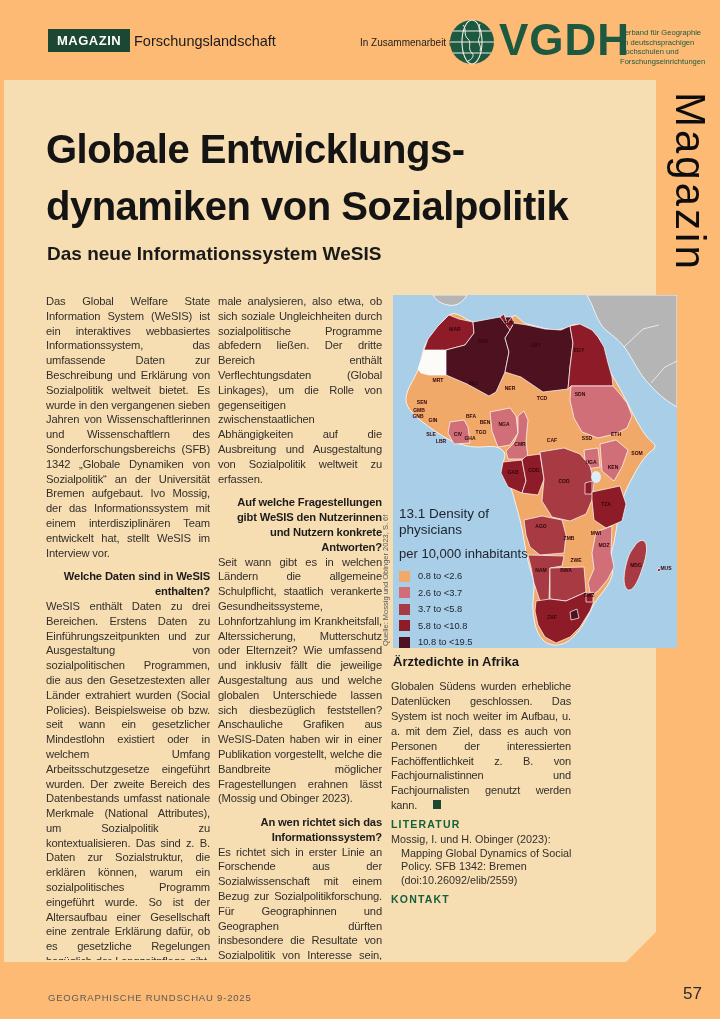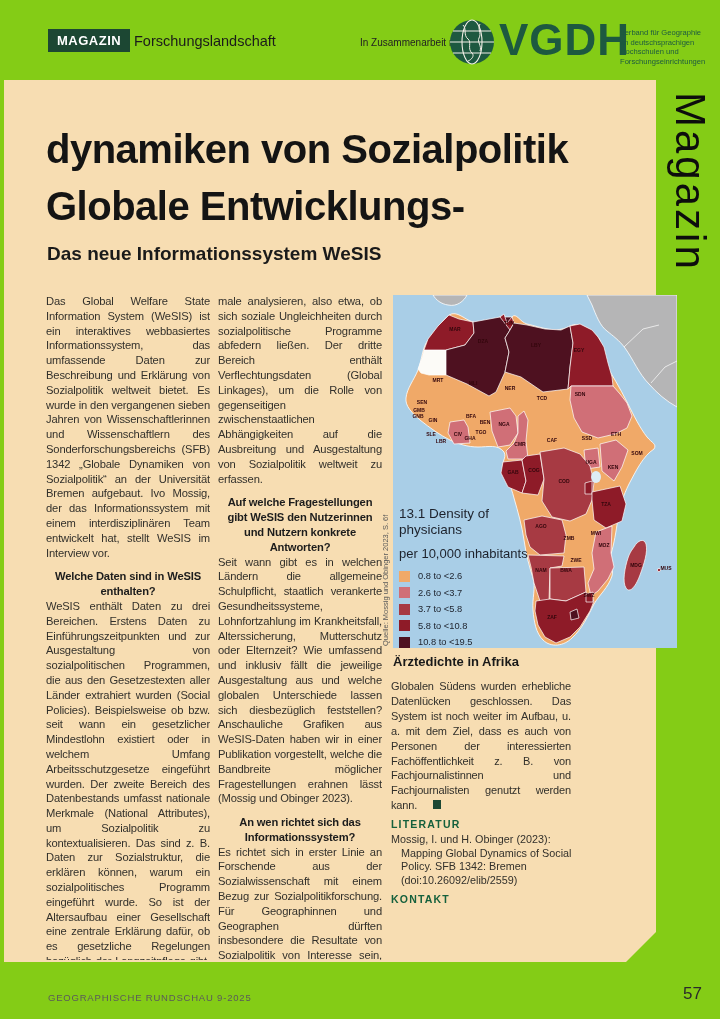--- a/index.html
+++ b/index.html
@@ -1,17 +1,17 @@
 <!DOCTYPE html>
 <html><head>
 <meta charset="utf-8">
 <style>
   * { margin:0; padding:0; box-sizing:border-box; }
   body { background:#e8e8e8; font-family:"Liberation Sans", sans-serif; }
-  #page { position:relative; width:720px; height:1019px; background:#84cc16; overflow:hidden; margin:0 auto; }
+  #page { position:relative; width:720px; height:1019px; background:#fdba74; overflow:hidden; margin:0 auto; }
 
   
   .badge { position:absolute; left:48px; top:29px; background:#1c4733; color:#fff;
            font-size:13px; font-weight:bold; padding:4px 9px; letter-spacing:.5px; }
   .section-label { position:absolute; left:134px; top:33px; font-size:14.5px; color:#1b1b1b; }
   .coop { position:absolute; left:360px; top:37px; font-size:10px; color:#222; }
   .globe { position:absolute; left:449px; top:19px; }
   .vgdh { position:absolute; left:499px; top:15px; font-size:44px; font-weight:bold;
           color:#1d5940; letter-spacing:1px; }
   .logosub { position:absolute; left:620px; top:28px; font-size:7.6px; line-height:9.6px;
@@ -26,21 +26,21 @@
 
   .author { position:absolute; left:48px; top:100px; font-size:15px; color:#1d1d1d; }
   .title  { position:absolute; left:46px; top:121px; font-size:40px; line-height:57px;
             font-weight:bold; color:#141414; letter-spacing:-.5px; }
   .subtitle { position:absolute; left:47px; top:243px; font-size:19px; font-weight:bold; color:#1a1a1a; }
 
   
   .col { position:absolute; top:294px; font-size:11.2px; line-height:14.8px;
          letter-spacing:-.15px; color:#32302b; }
   .col p { text-align:justify; }
-  .col p.h { font-weight:bold; text-align:center; margin-top:9px; color:#1c1c1c; }
+  .col p.h { font-weight:bold; text-align:right; margin-top:9px; color:#1c1c1c; }
   #col1 { left:46px; width:164px; height:666px; overflow:hidden; }
   #col2 { left:218px; width:164px; height:666px; overflow:hidden; }
 
   
   .map { position:absolute; left:393px; top:295px; width:284px; height:353px; background:#a9cee7; }
   .map svg { display:block; }
   .legend { position:absolute; left:399px; top:506px; width:132px; color:#1d222c; }
   .legend .ltitle { font-size:13.5px; font-weight:normal; line-height:16px; }
   .legend .lsub { margin-top:8px; font-size:13px; }
   .legend .rows { margin-top:7px; }
@@ -95,22 +95,22 @@
   <div class="logosub">Verband für Geographie
 an deutschsprachigen
 Hochschulen und
 Forschungseinrichtungen</div>
 
   <div class="tanbox"></div>
 
   <div class="maglabel">Magazin</div>
 
   <div class="title">
+    <div>Globale Entwicklungs-</div>
     <div>dynamiken von Sozialpolitik</div>
-    <div>Globale Entwicklungs-</div>
   </div>
   <div class="subtitle">Das neue Informationssystem WeSIS</div>
 
   <div class="col" id="col1">
       <p>Das Global Welfare State Information System (WeSIS) ist ein interaktives webbasiertes Informationssystem, das umfassende Daten zur Beschreibung und Erklärung von Sozialpolitik weltweit bietet. Es wurde in den vergangenen sieben Jahren von Wissenschaftlerinnen und Wissenschaftlern des Sonderforschungsbereichs (SFB) 1342 „Globale Dynamiken von Sozialpolitik“ an der Universität Bremen aufgebaut. Ivo Mossig, der das Informationssystem mit einem interdisziplinären Team entwickelt hat, stellt WeSIS im Interview vor.</p>
       <p class="h">Welche Daten sind in WeSIS enthalten?</p>
       <p>WeSIS enthält Daten zu drei Bereichen. Erstens Daten zu Einführungszeitpunkten und zur Ausgestaltung von sozialpolitischen Programmen, die aus den Gesetzestexten aller Länder extrahiert wurden (Social Policies). Beispielsweise ob bzw. seit wann ein gesetzlicher Mindestlohn existiert oder in welchem Umfang Arbeitsschutzgesetze eingeführt wurden. Der zweite Bereich des Datenbestands umfasst nationale Merkmale (National Attributes), um Sozialpolitik zu kontextualisieren. Das sind z. B. Daten zur Sozialstruktur, die erklären können, warum ein sozialpolitisches Programm eingeführt wurde. So ist der Altersaufbau einer Gesellschaft eine zentrale Erklärung dafür, ob es gesetzliche Regelungen bezüglich der Langzeitpflege gibt. Gleichzeitig lassen sich die Resultate von Sozialpolitik anhand dieser Merk-</p>
     </div>
   <div class="col" id="col2">
       <p>male analysieren, also etwa, ob sich soziale Ungleichheiten durch sozialpolitische Programme abfedern ließen. Der dritte Bereich enthält Verflechtungsdaten (Global Linkages), um die Rolle von gegenseitigen zwischenstaatlichen Abhängigkeiten auf die Ausbreitung und Ausgestaltung von Sozialpolitik weltweit zu erfassen.</p>

